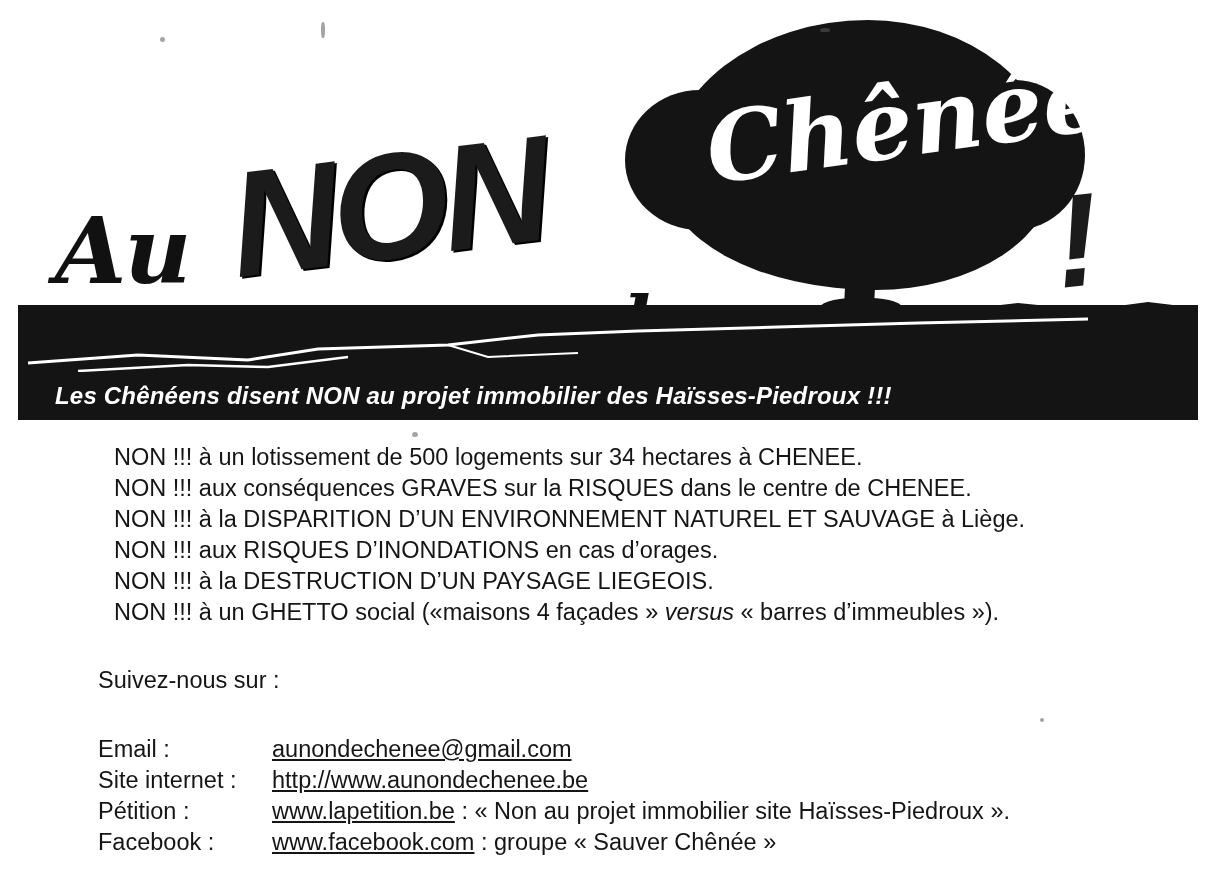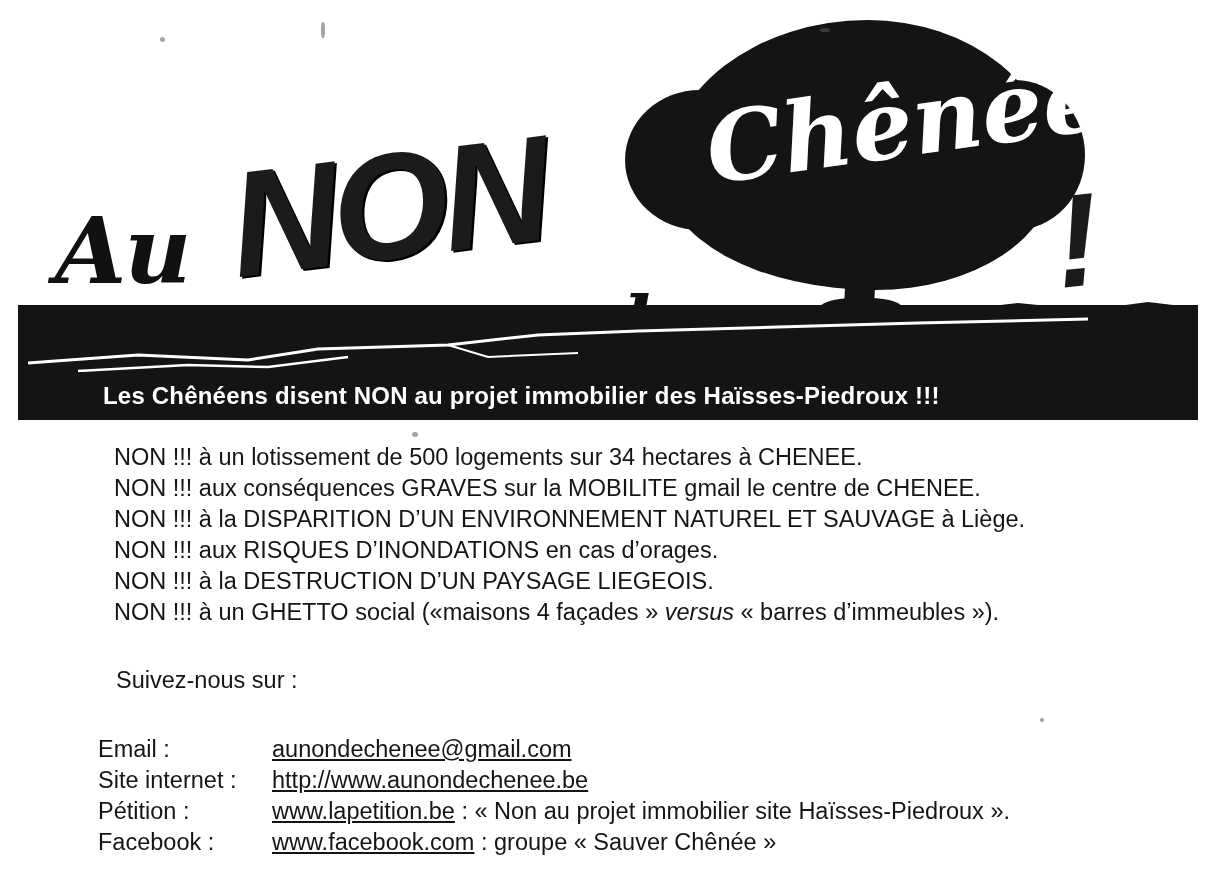--- a/index.html
+++ b/index.html
@@ -183,23 +183,24 @@
     width: 1180px;
     height: 48px;
     background: #141414;
     display: flex;
     align-items: center;
   }
   .slogan-text {
     color: #ffffff;
     font-family: "Liberation Sans", sans-serif;
     font-weight: bold;
+    font-style: italic;
     font-size: 24px;
     letter-spacing: 0.2px;
-    padding-left: 85px;
+    padding-left: 37px;
     white-space: nowrap;
   }
 
   
   .content {
     position: absolute;
     left: 98px;
     top: 442px;
     width: 1060px;
     font-size: 23.5px;
@@ -210,21 +211,20 @@
     margin: 0;
     padding: 0;
     list-style: none;
   }
   .claim-list li {
     white-space: nowrap;
     margin-left: 16px;
   }
   .follow {
     margin-top: 37px;
-    margin-left: 18px;
   }
 
   .contacts {
     margin-top: 38px;
   }
   .contact-row {
     display: flex;
     align-items: center;
     white-space: nowrap;
   }
@@ -280,21 +280,21 @@
 
   <div class="slogan-bar">
     <div class="slogan-text">Les Chênéens disent NON au projet immobilier des Haïsses-Piedroux !!!</div>
   </div>
 </div>
 
 <div class="content">
 
   <ul class="claim-list">
     <li>NON !!! à un lotissement de 500 logements sur 34 hectares à CHENEE.</li>
-    <li>NON !!! aux conséquences GRAVES sur la MOBILITE gmail le centre de CHENEE.</li>
+    <li>NON !!! aux conséquences GRAVES sur la RISQUES dans le centre de CHENEE.</li>
     <li>NON !!! à la DISPARITION D’UN ENVIRONNEMENT NATUREL ET SAUVAGE à Liège.</li>
     <li>NON !!! aux RISQUES D’INONDATIONS en cas d’orages.</li>
     <li>NON !!! à la DESTRUCTION D’UN PAYSAGE LIEGEOIS.</li>
     <li><span>NON !!! à un GHETTO social («maisons 4 façades » </span><em class="ital">versus</em><span> « barres d’immeubles »).</span></li>
   </ul>
 
   <div class="follow">Suivez-nous sur :</div>
 
   <div class="contacts">
 

